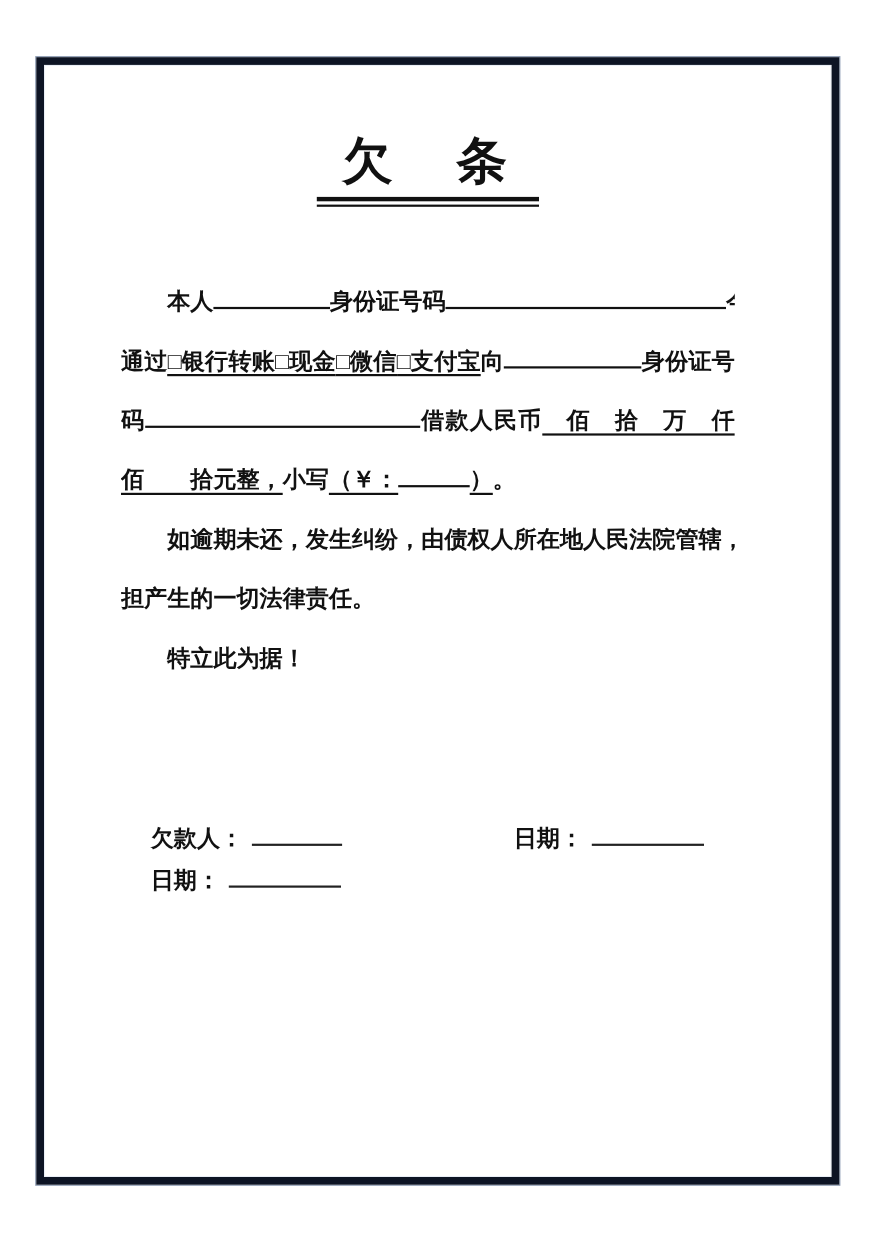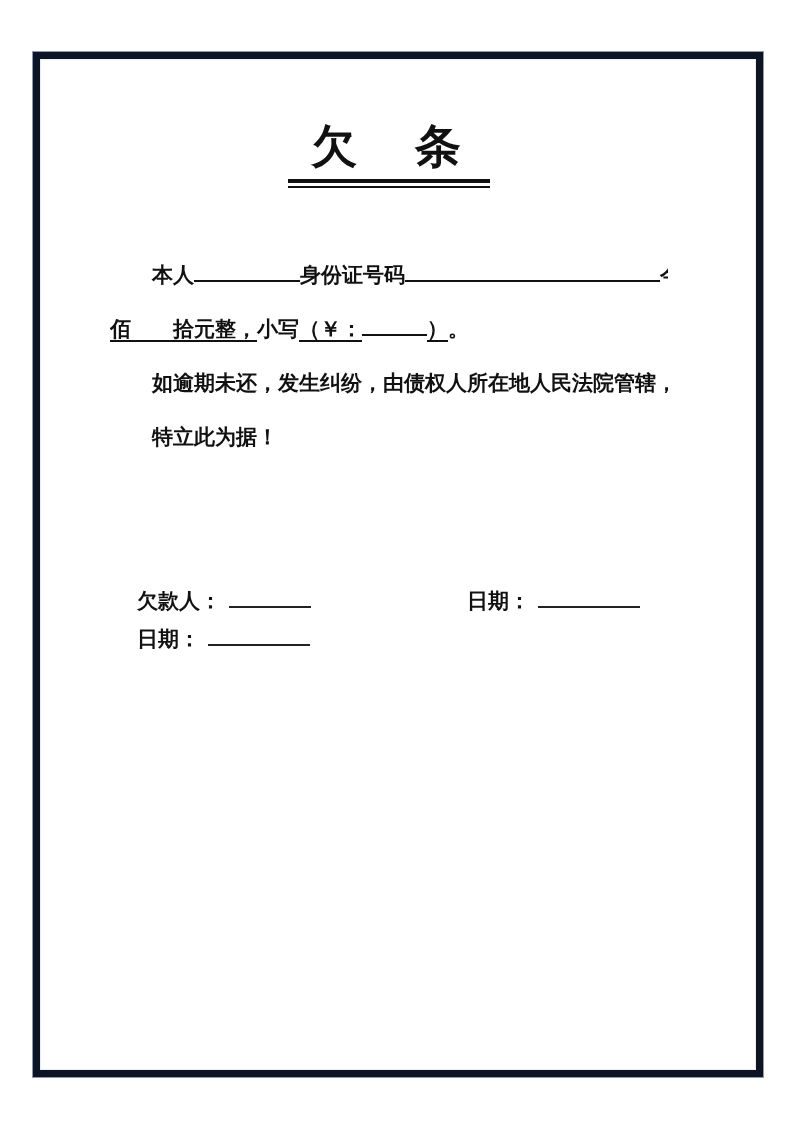--- a/index.html
+++ b/index.html
@@ -52,28 +52,31 @@
     <div class="title-wrap">
       <div class="title">欠　条</div>
       <div class="rule thick"></div>
       <div class="rule thin"></div>
     </div>
 
     <div class="bodytext">
 
       <div class="line"><span class="indent"></span><span>本人</span><span class="bl w106"></span><span>身份证号码</span><span class="bl w255"></span><span>今</span></div>
 
+      <div class="line"><span>通过</span><span class="u"><span>□</span><span>银行转账</span></span><span class="u"><span>□</span><span>现金</span></span><span class="u"><span>□</span><span>微信</span></span><span class="u"><span>□</span><span>支付宝</span></span><span>向</span><span class="bl w125"></span><span>身份证号</span></div>
 
+      <div class="line"><span>码</span><span class="bl w250"></span><span>借款人民币</span><span class="u">　佰　拾　万　仟</span></div>
 
       <div class="line left"><span class="u">佰　　拾元整，</span><span>小写</span><span class="u">（￥：</span><span class="bl w65 u"></span><span class="u">）</span><span>。</span></div>
 
 
 
       <div class="line"><span class="indent"></span><span>如逾期未还，发生纠纷，由债权人所在地人民法院管辖，愿承</span></div>
 
+      <div class="line left"><span>担产生的一切法律责任。</span></div>
 
       <div class="line left"><span class="indent"></span><span>特立此为据！</span></div>
 
     </div>
 
     <div class="sig">
       <div class="sig-col left">
         <div><span>欠款人：</span><span class="sig-bl-name"></span></div>
         <div><span>日期：</span><span class="sig-bl-date"></span></div>
       </div>

